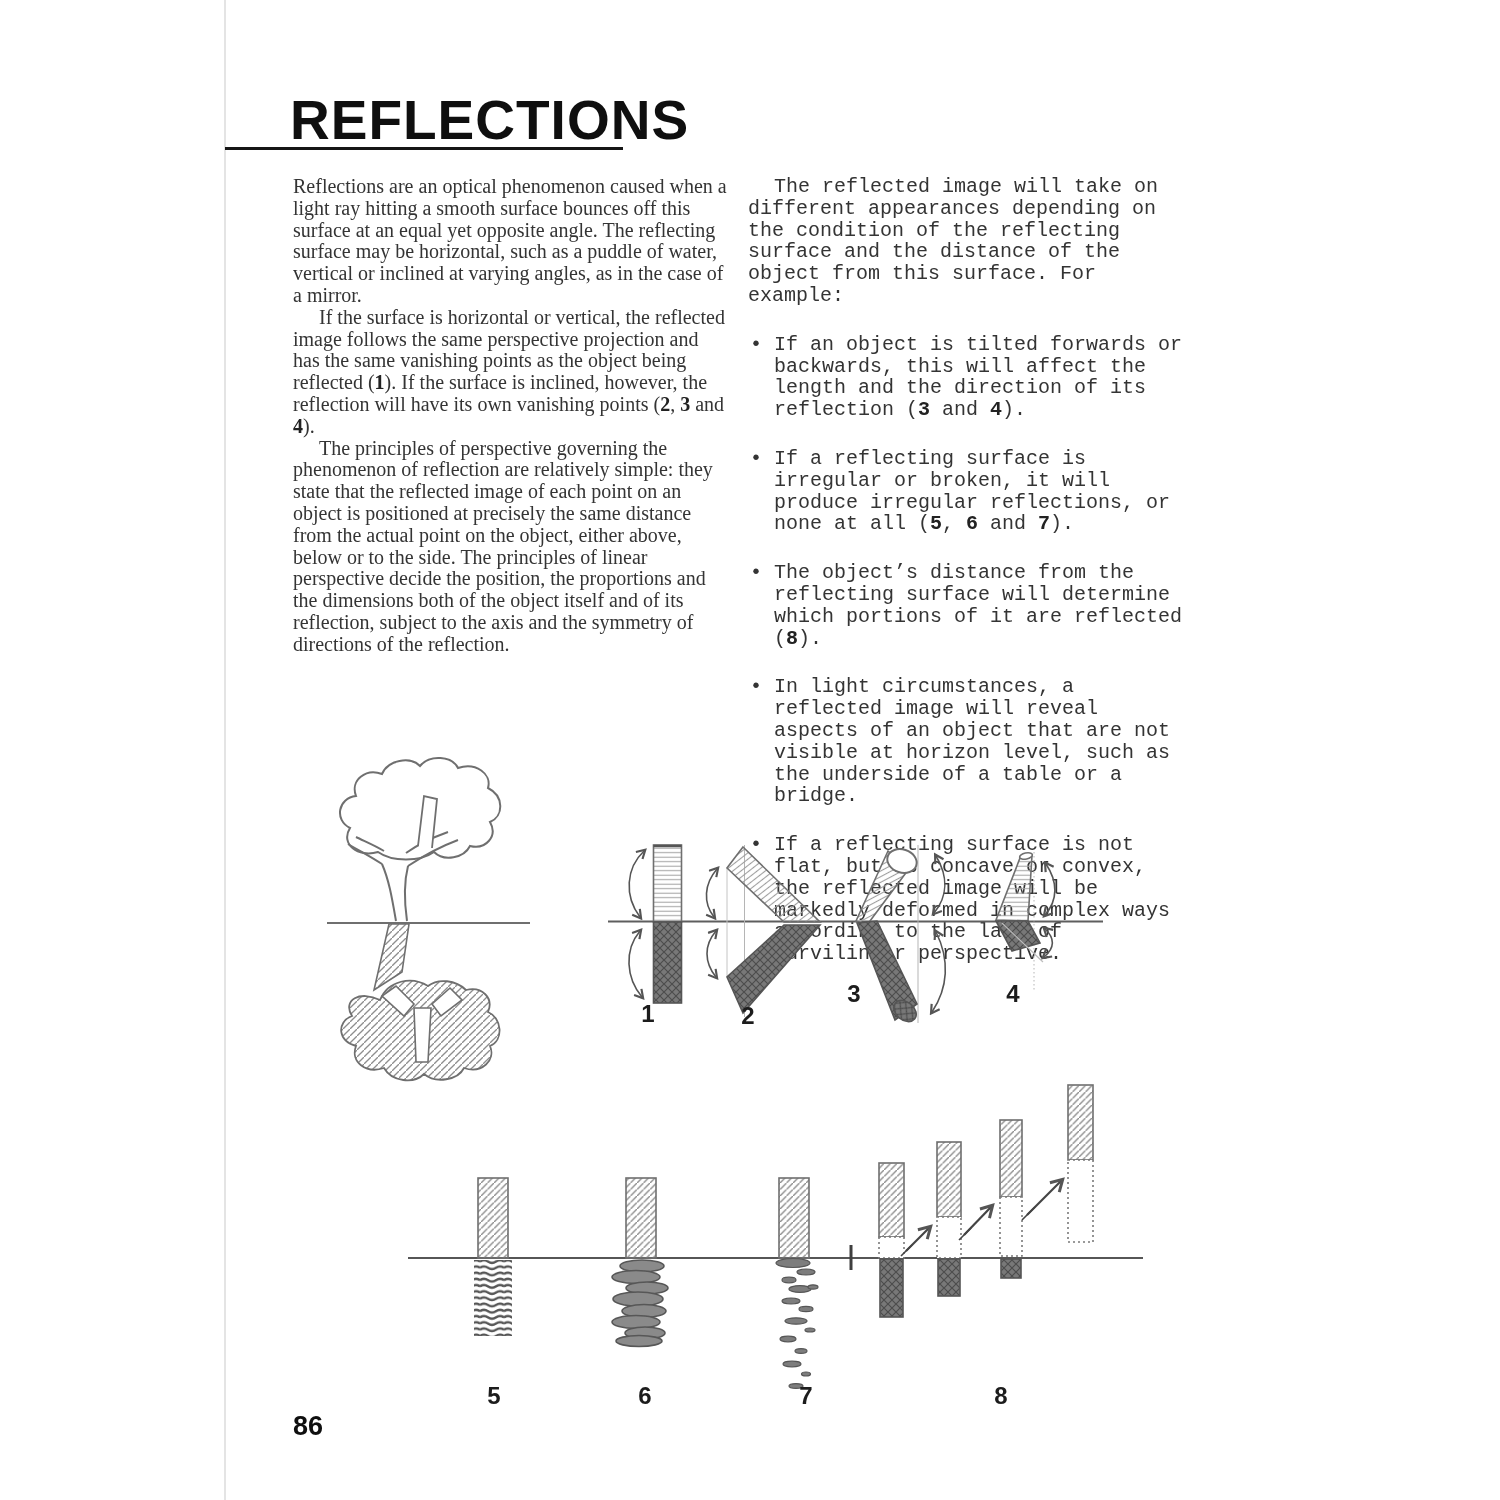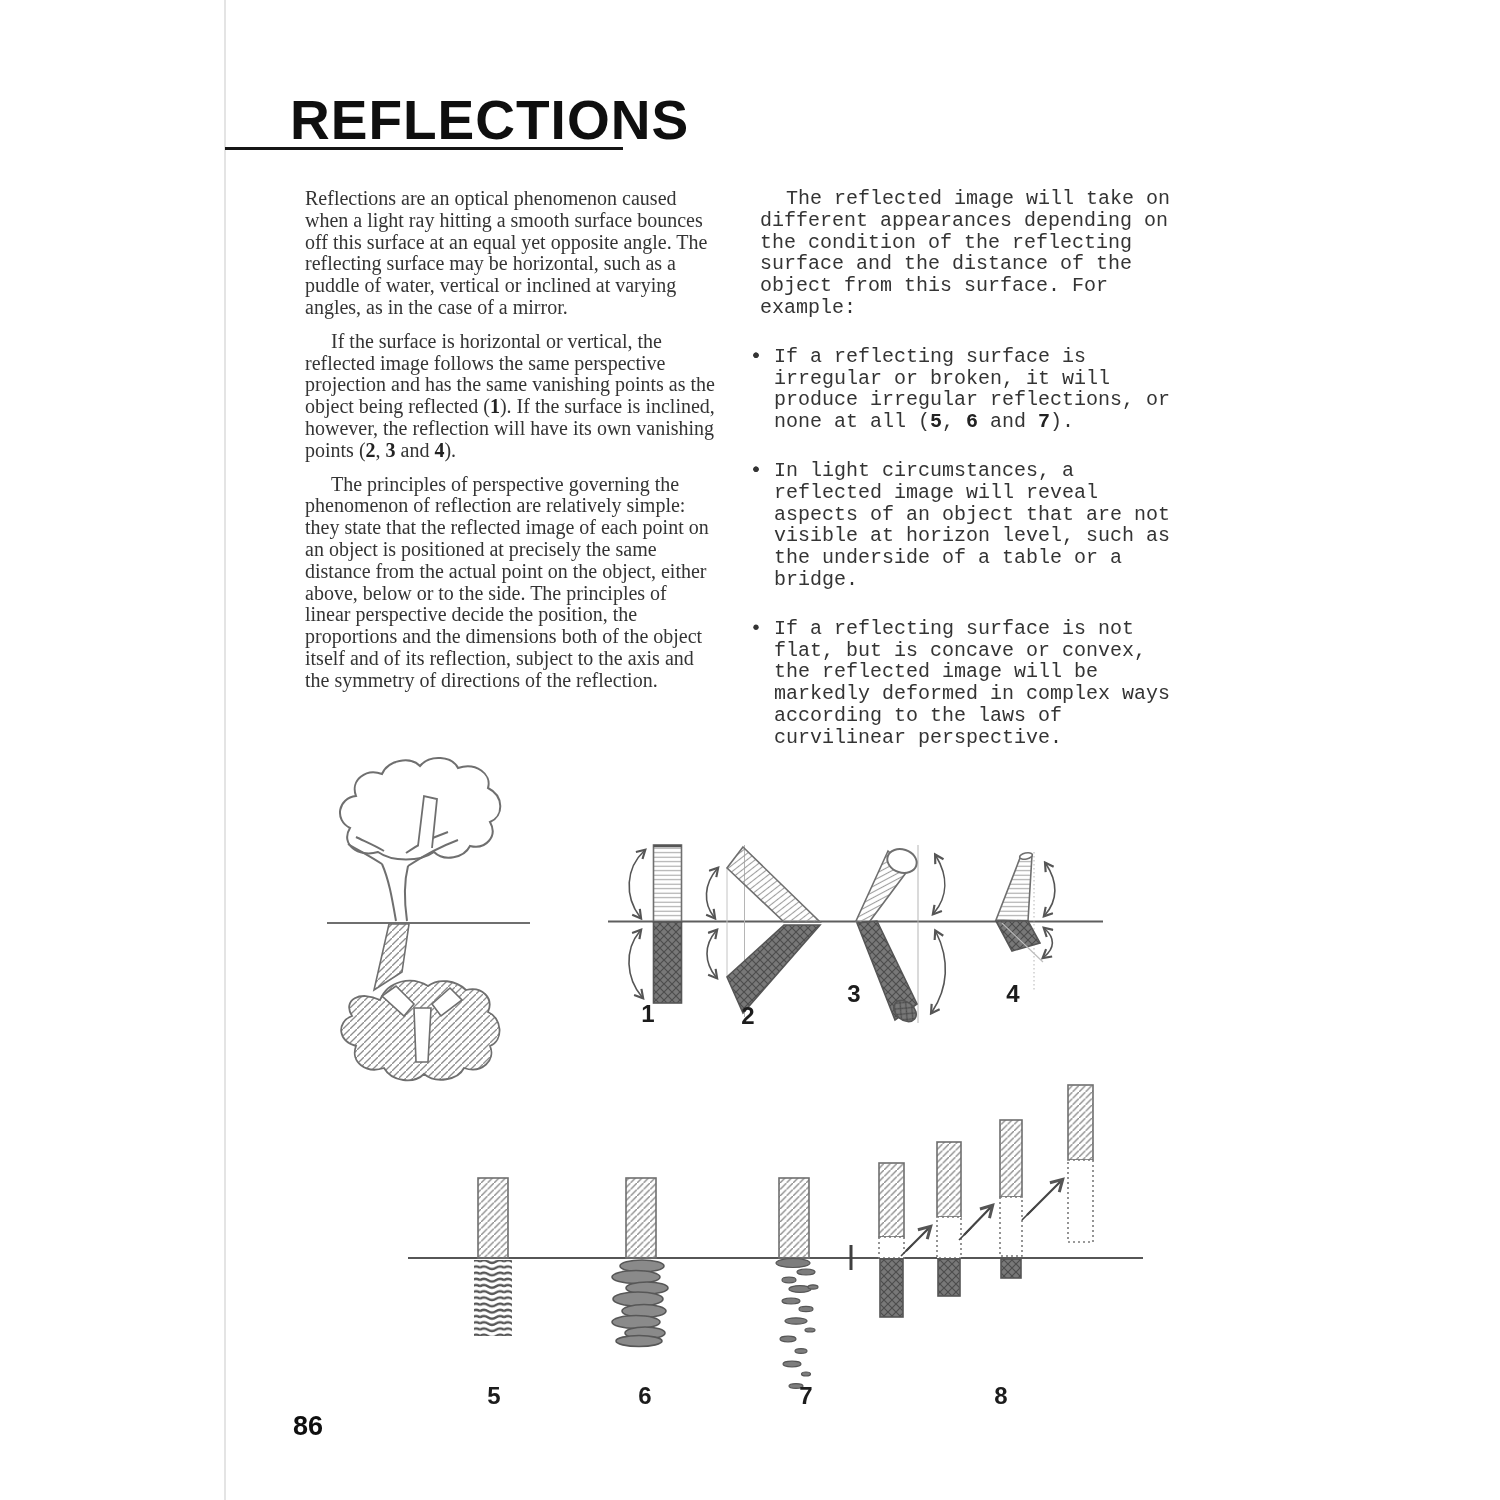--- a/index.html
+++ b/index.html
@@ -5,21 +5,21 @@
   html,body{margin:0;padding:0;background:#ffffff;}
   #page{position:relative;width:1500px;height:1500px;background:#ffffff;overflow:hidden;
         font-family:"Liberation Serif", serif;color:#333;}
   .edge-line{position:absolute;left:224px;top:0;width:2px;height:1500px;background:#e4e4e4;}
   .title{position:absolute;left:290px;top:88px;font-family:"Liberation Sans",sans-serif;
          font-weight:800;font-size:55px;letter-spacing:1px;color:#0f0f0f;}
   .title-rule{position:absolute;left:225px;top:147px;width:398px;height:3px;background:#161616;}
   .col{position:absolute;font-size:20px;line-height:21.8px;color:#343434;text-align:left;}
   .col-left{left:293px;top:176px;width:436px;}
   .col-right{left:748px;top:176px;width:436px;font-family:Liberation Mono, monospace;}
-  .col p{margin:12px;}
+  .col p{margin:0;}
   .indent{text-indent:26px;}
   .bullet-item{position:relative;padding-left:26px;margin-top:27px;}
   .bullet-marker{position:absolute;left:2px;top:0;}
   .fig-label{position:absolute;transform:translateX(-50%);font-family:"Liberation Sans",sans-serif;
              font-weight:700;font-size:24px;color:#1c1c1c;}
   .page-number{position:absolute;left:293px;top:1411px;font-family:"Liberation Sans",sans-serif;
                font-weight:800;font-size:27px;color:#0f0f0f;}
   svg{position:absolute;left:280px;top:750px;}
   b{font-weight:bold;color:#222;}
 </style>
@@ -36,27 +36,29 @@
   <div class="col col-left">
     <p>Reflections are an optical phenomenon caused when a light ray hitting a smooth surface bounces off this surface at an equal yet opposite angle. The reflecting surface may be horizontal, such as a puddle of water, vertical or inclined at varying angles, as in the case of a mirror.</p>
     <p class="indent">If the surface is horizontal or vertical, the reflected image follows the same perspective projection and has the same vanishing points as the object being reflected (<b>1</b>). If the surface is inclined, however, the reflection will have its own vanishing points (<b>2</b>, <b>3</b> and <b>4</b>).</p>
     <p class="indent">The principles of perspective governing the phenomenon of reflection are relatively simple: they state that the reflected image of each point on an object is positioned at precisely the same distance from the actual point on the object, either above, below or to the side. The principles of linear perspective decide the position, the proportions and the dimensions both of the object itself and of its reflection, subject to the axis and the symmetry of directions of the reflection.</p>
   </div>
 
   <div class="col col-right">
     <p class="indent">The reflected image will take on different appearances depending on the condition of the reflecting surface and the distance of the object from this surface. For example:</p>
     <div class="bullet-item">
       <span class="bullet-marker">•</span>
+      <span>If an object is tilted forwards or backwards, this will affect the length and the direction of its reflection (<b>3</b> and <b>4</b>).</span>
     </div>
     <div class="bullet-item">
       <span class="bullet-marker">•</span>
       <span>If a reflecting surface is irregular or broken, it will produce irregular reflections, or none at all (<b>5</b>, <b>6</b> and <b>7</b>).</span>
     </div>
     <div class="bullet-item">
       <span class="bullet-marker">•</span>
+      <span>The object’s distance from the reflecting surface will determine which portions of it are reflected (<b>8</b>).</span>
     </div>
     <div class="bullet-item">
       <span class="bullet-marker">•</span>
       <span>In light circumstances, a reflected image will reveal aspects of an object that are not visible at horizon level, such as the underside of a table or a bridge.</span>
     </div>
     <div class="bullet-item">
       <span class="bullet-marker">•</span>
       <span>If a reflecting surface is not flat, but is concave or convex, the reflected image will be markedly deformed in complex ways according to the laws of curvilinear perspective.</span>
     </div>
   </div>

